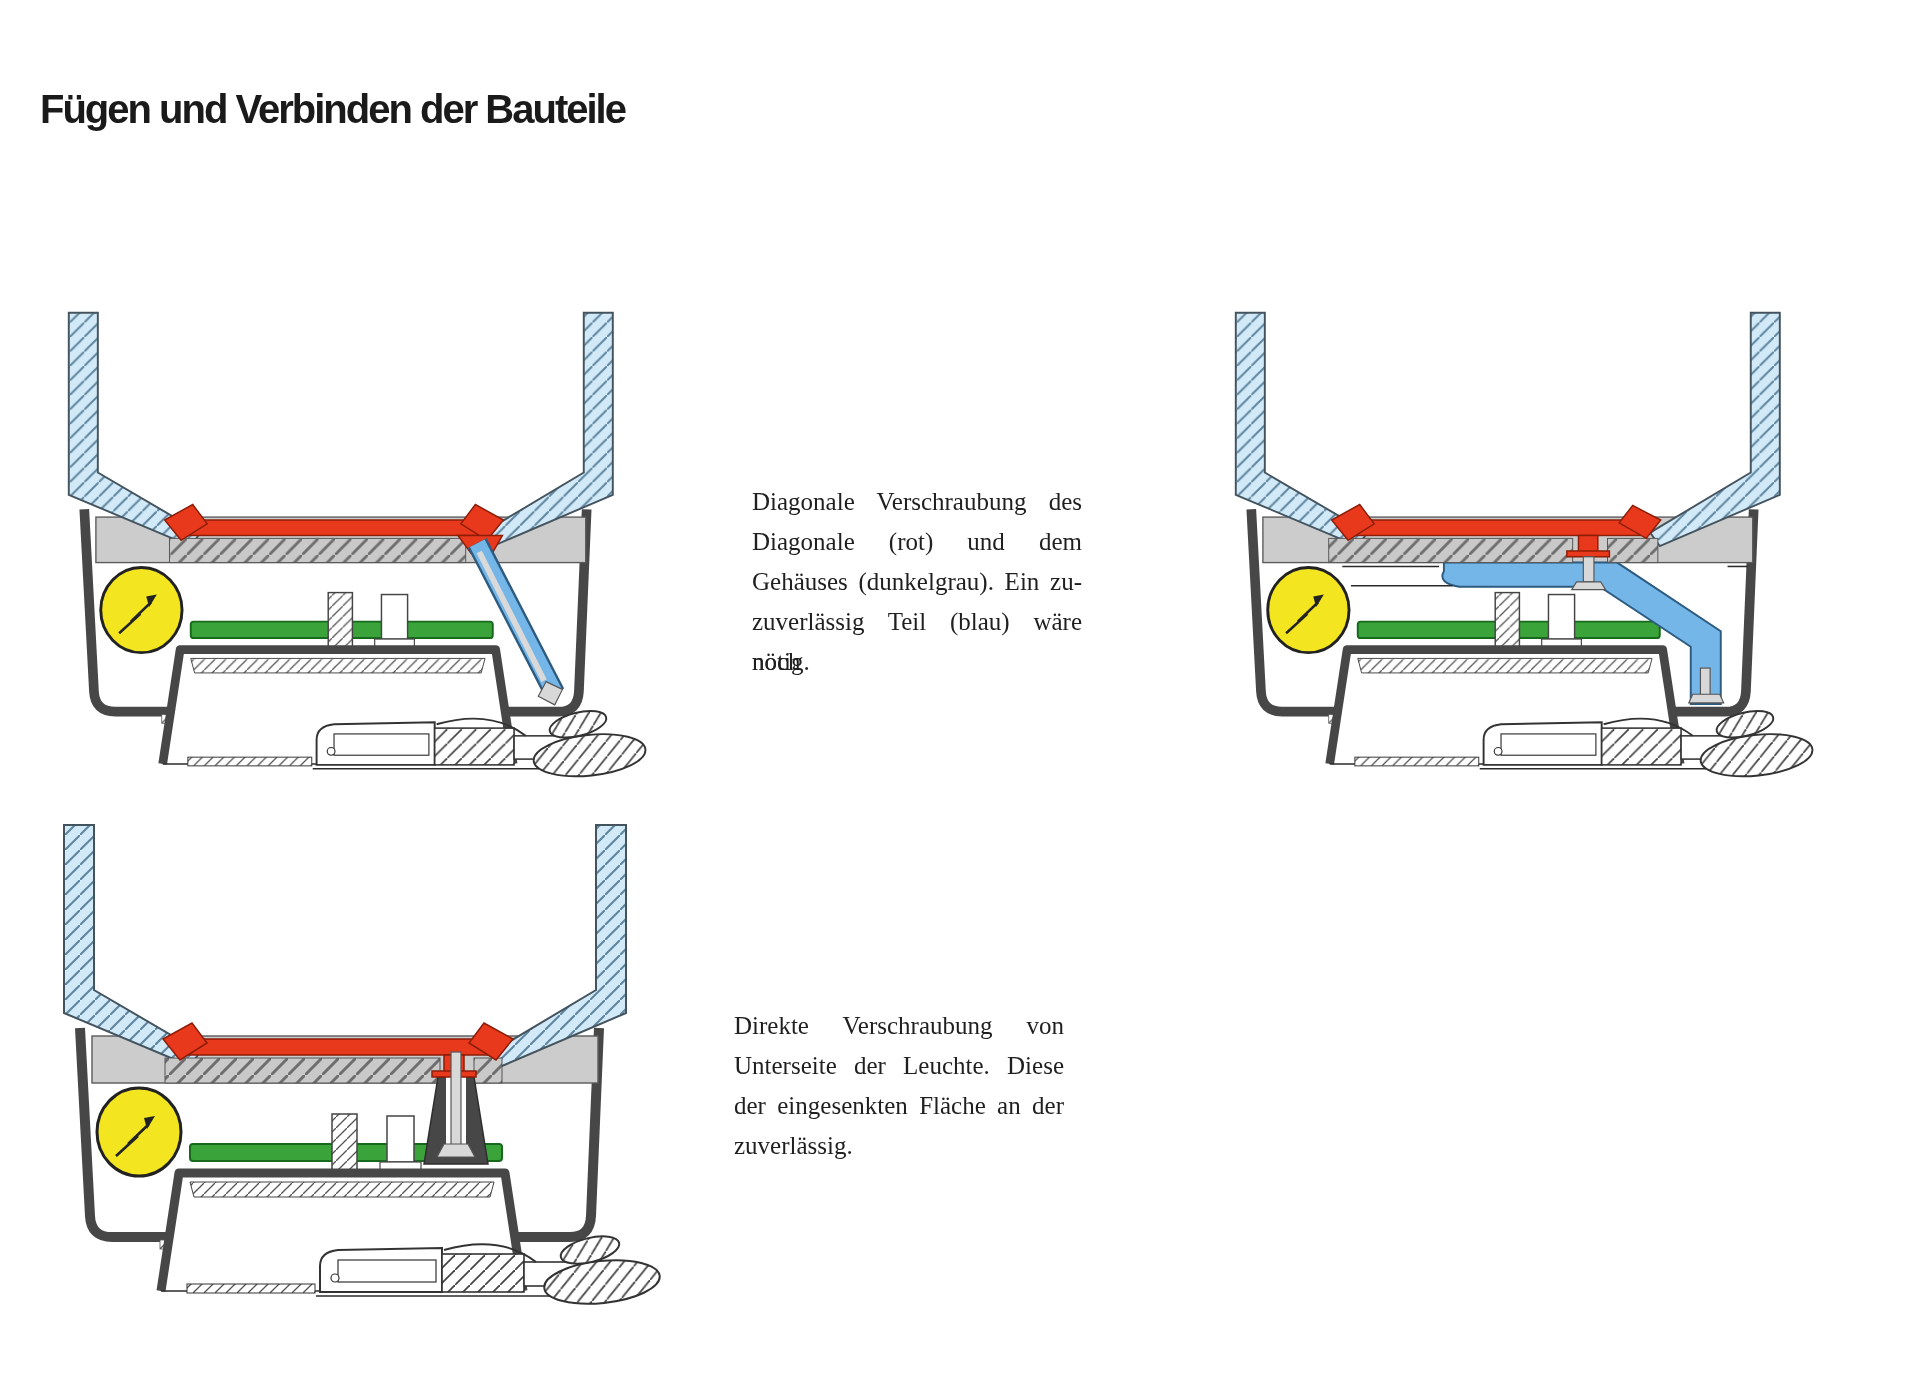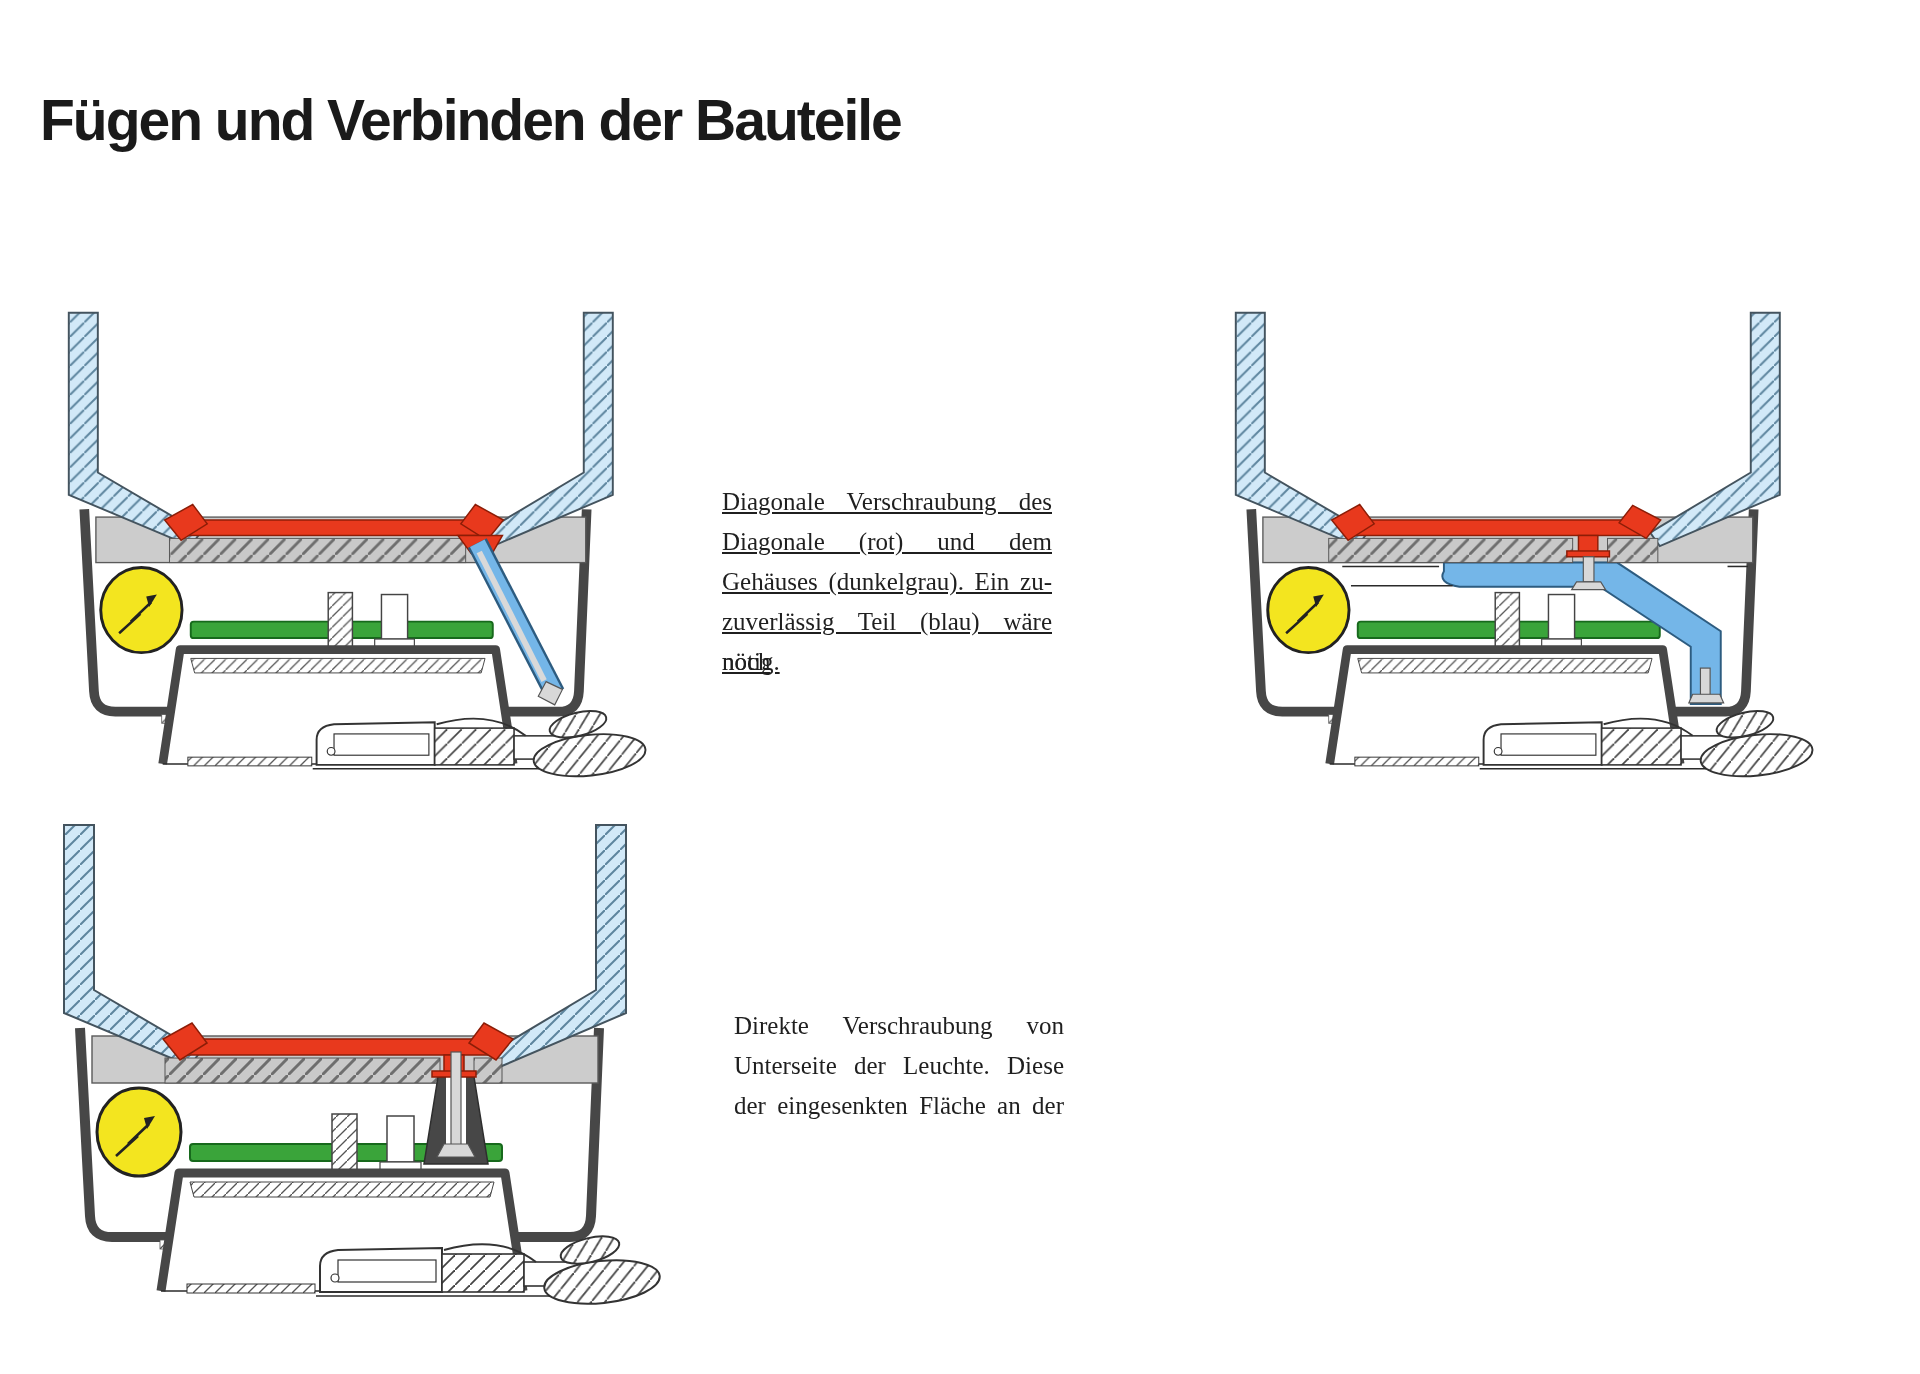--- a/index.html
+++ b/index.html
@@ -7,33 +7,33 @@
     width:1920px;height:1374px;position:relative;overflow:hidden;
     background:#ffffff;font-family:"Liberation Sans",sans-serif;
   }
   :root{
     --rot:#e8391d; --dunkelgrau:#474747; --blau:#74b6e8; --gruen:#3aa43a;
     --gelb:#f3e51f; --hellblau:#d2e9f8; --grau:#cccccc; --hellgrau:#d8d8d8;
   }
   .title{
     position:absolute;left:40px;top:46px;
     font-family:"Liberation Sans",sans-serif;
-    font-weight:900;font-size:57px;line-height:72px;letter-spacing:-2px;
+    font-weight:900;font-size:40px;line-height:72px;letter-spacing:-2px;
     color:#1a1a1a;white-space:nowrap;
   }
   .fig{position:absolute;overflow:visible;}
   #fig1{left:55px;top:308px;width:620px;height:484px;}
   #fig2{left:1222px;top:308px;width:620px;height:484px;}
   #fig3{left:50px;top:820px;width:640px;height:500px;}
   .caption{
     position:absolute;width:330px;
     font-family:"Liberation Serif",serif;
     font-size:25px;color:#1f1f1f;
   }
-  #cap1{left:722px;top:482px;text-decoration:underline;}
+  #cap1{left:752px;top:482px;}
   #cap2{left:722px;top:1006px;margin-left:12px;}
   .cl{height:40px;line-height:40px;white-space:nowrap;}
   .cl.j{text-align:justify;text-align-last:justify;white-space:normal;}
   
   .f-red{fill:var(--rot);stroke:#8c1d07;stroke-width:1.5;}
   .f-blue{fill:var(--blau);stroke:#2d5c80;stroke-width:2;}
   .f-green{fill:var(--gruen);stroke:#17691c;stroke-width:2;}
   .f-yellow{fill:var(--gelb);stroke:#222222;stroke-width:3;}
   .f-plate{fill:var(--grau);stroke:#5a5a5a;stroke-width:1.4;}
   .f-lgray{fill:var(--hellgrau);stroke:#555555;stroke-width:1.2;}
@@ -204,13 +204,14 @@
   <div class="cl j">Diagonale (rot) und dem</div>
   <div class="cl j">Gehäuses (dunkelgrau). Ein zu-</div>
   <div class="cl j">zuverlässig Teil (blau) wäre noch</div>
   <div class="cl">nötig.</div>
 </div>
 
 <div id="cap2" class="caption">
   <div class="cl j">Direkte Verschraubung von</div>
   <div class="cl j">Unterseite der Leuchte. Diese</div>
   <div class="cl j">der eingesenkten Fläche an der</div>
+  <div class="cl">zuverlässig.</div>
 </div>
 
 </body></html>

